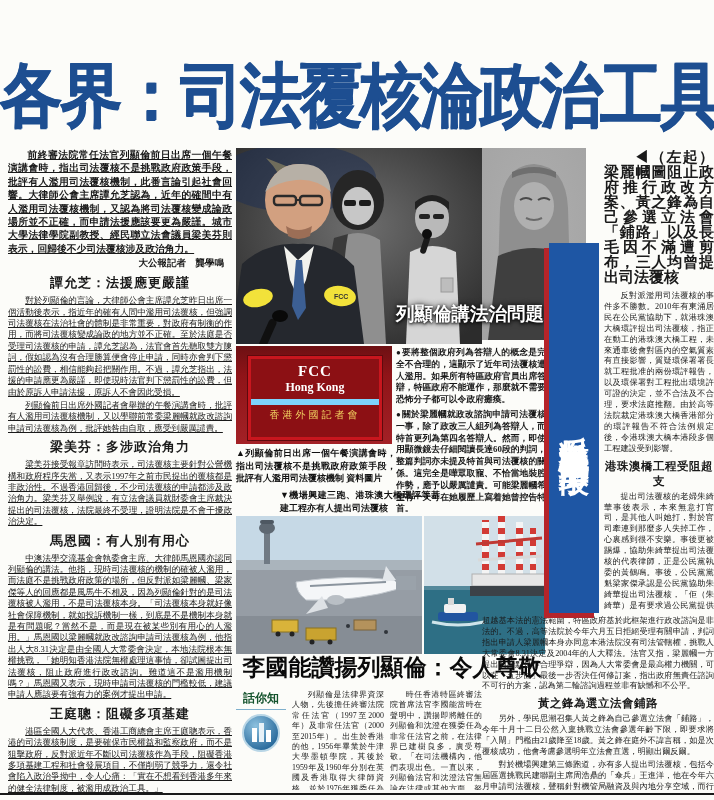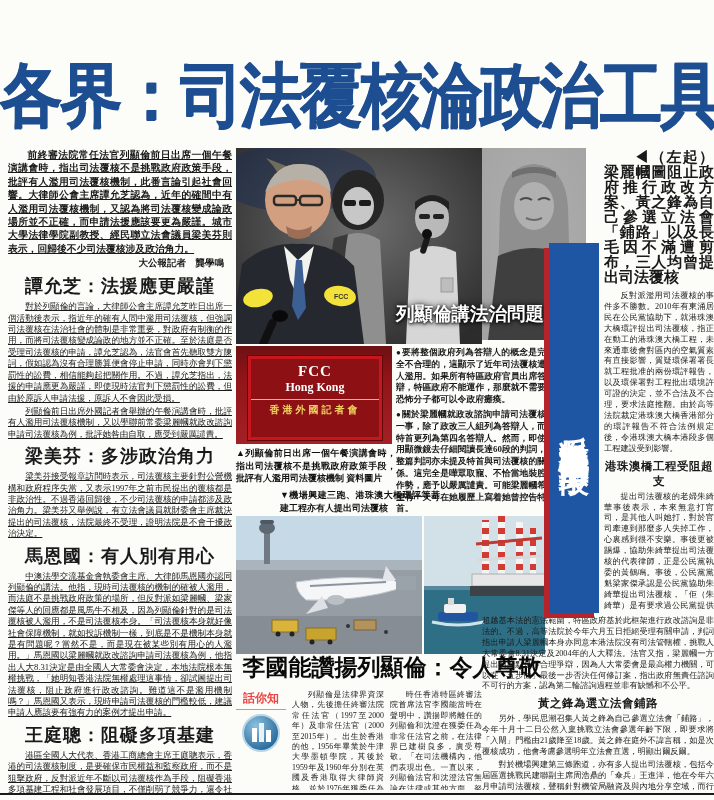--- a/index.html
+++ b/index.html
@@ -12,21 +12,21 @@
   .headline{position:absolute;top:48px;left:0;right:0;text-align:center;
             font-family:"Liberation Sans",sans-serif;font-size:62px;font-weight:900;
             color:#1d4e91;letter-spacing:-2px;white-space:nowrap;
             text-shadow:1px 0 0 #1d4e91,0 1px 0 #1d4e91;transform:scaleY(1.12);transform-origin:top center;}
 
   
   .col-left{position:absolute;left:8px;top:148px;width:224px;height:646px;overflow:hidden;text-align:justify;}
   .col-left p{font-size:8.6px;line-height:11.4px;margin:0 0 2px;text-indent:2em;text-decoration:underline;}
   .col-left p.intro{font-size:9.8px;line-height:13.4px;font-weight:700;}
   .byline{text-align:right;font-weight:700;font-size:9.5px;margin:1px 8px 3px 0;}
-  .col-left h3{font-size:18px;text-align:center;margin:4px 0 3px;font-weight:700;letter-spacing:1px;}
+  .col-left h3{font-size:13px;text-align:center;margin:4px 0 3px;font-weight:700;letter-spacing:1px;}
 
   
   .montage{position:absolute;left:236px;top:148px;width:246px;height:196px;overflow:hidden;
            background:linear-gradient(120deg,#2e2e2e,#555 40%,#3a3a3a 70%,#606060);}
   .lm-photo{position:absolute;left:482px;top:148px;width:104px;height:192px;overflow:hidden;
             background:linear-gradient(160deg,#d9d9d9,#9a9a9a 55%,#777);}
   .panel-title{position:absolute;left:396px;top:301px;z-index:4;color:#fff;font-weight:700;
                font-size:18.5px;font-family:"Liberation Sans",sans-serif;white-space:nowrap;
                text-shadow:0 1px 3px #000,0 0 6px #000;}
 
@@ -35,42 +35,42 @@
   .bullets .b{font-size:8.8px;line-height:11.8px;font-weight:600;text-align:justify;margin:0 0 3px;}
   .bullets .b::before{content:"●";margin-right:1px;font-size:8px;}
 
   
   .podium{position:absolute;left:236px;top:346px;width:156px;height:98px;overflow:hidden;
           background:linear-gradient(180deg,#6d1013 0,#8f1418 30%,#a32126 100%);}
   .fccsign{position:absolute;left:12px;top:10px;width:128px;height:78px;background:#8c1014;
            border:3px solid #c8161e;box-shadow:0 0 0 1px #5e0a0d;text-align:center;color:#fff;}
   .fccsign .l1{font-size:15px;font-weight:700;margin-top:4px;letter-spacing:1px;}
   .fccsign .l2{font-size:12px;font-weight:700;margin-top:0;}
-  .fccsign .l3{font-size:10px;color:#f0d060;letter-spacing:3px;margin-top:4px;border-top:1px solid #7dd3fc;padding-top:3px;font-weight:bold;}
+  .fccsign .l3{font-size:10px;color:#f0d060;letter-spacing:3px;margin-top:4px;border-top:6px solid #7dd3fc;padding-top:3px;}
 
   
   .cap{position:absolute;left:236px;width:160px;font-size:9px;line-height:12.5px;font-weight:700;
        text-align:justify;color:#111;}
   .cap .credit{font-weight:700;font-family:Liberation Serif, serif;}
   .cap1{top:447px;height:40px;}
   .cap2{top:489px;height:26px;margin-left:44px;}
 
   
   .airport{position:absolute;left:236px;top:516px;width:186px;height:138px;overflow:hidden;}
   .crane{position:absolute;left:424px;top:516px;width:121px;height:138px;overflow:hidden;}
 
   
   .head2{position:absolute;left:236px;top:652px;width:312px;text-align:center;
          font-family:"Liberation Sans",sans-serif;font-weight:900;font-size:23px;color:#0a0a0a;
          white-space:nowrap;letter-spacing:0;}
 
   
   .know{position:absolute;left:236px;top:690px;width:246px;height:100px;display:flex;gap:6px;overflow:hidden;}
   .know .badge{width:50px;flex:none;text-align:center;}
-  .know .badge .lbl{font-size:12px;font-weight:700;color:#ef4444;border-bottom:1px solid #7fb0cd;padding-bottom:2px;}
+  .know .badge .lbl{font-size:12px;font-weight:700;color:#14532d;border-bottom:1px solid #7fb0cd;padding-bottom:2px;}
   .know .kcol{flex:1;font-size:7.9px;line-height:10.4px;text-align:justify;}
   .know .kcol p{margin:0;text-indent:2em;}
 
   
   .rcol{position:absolute;left:604px;top:150px;width:110px;height:462px;overflow:hidden;text-align:justify;}
   .rcol .rcap{font-size:15px;line-height:15px;font-weight:700;margin:0 0 6px;}
   .rcol p,.rwide p{font-size:8.2px;line-height:10.9px;margin:0 0 2px;text-indent:2em;}
   .rcol h4,.rwide h4{font-size:11.5px;font-weight:700;text-align:center;margin:4px 0 3px;letter-spacing:0.5px;}
   .rwide{position:absolute;left:482px;top:616px;width:232px;height:174px;overflow:hidden;text-align:justify;}
   .rwide p.cont{text-indent:0;}

